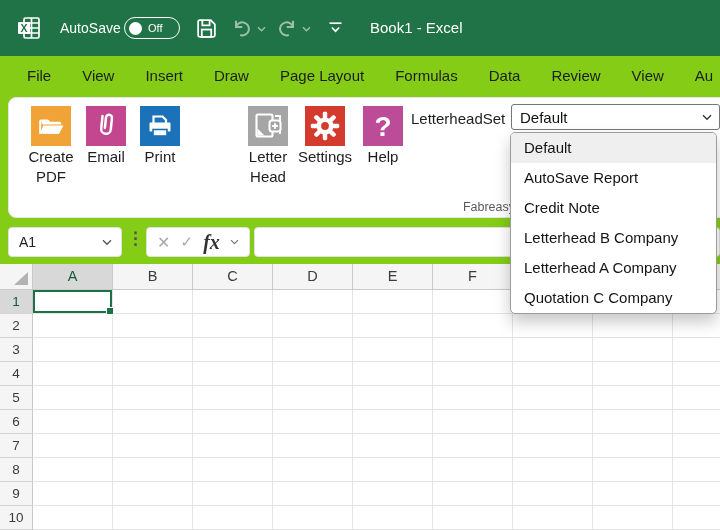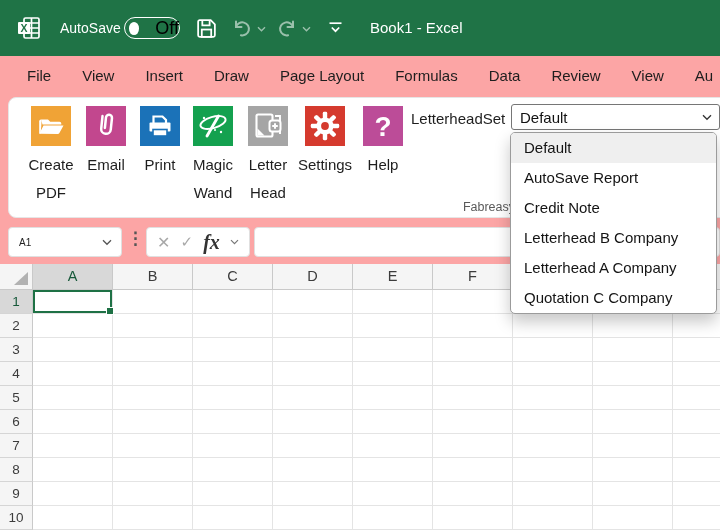--- a/index.html
+++ b/index.html
@@ -5,56 +5,56 @@
   * { margin:0; padding:0; box-sizing:border-box; }
   html,body { width:720px; height:530px; overflow:hidden; }
   body { position:relative; font-family:"Liberation Sans", sans-serif; background:#fff; }
 
   
   .titlebar { position:absolute; top:0; left:0; width:720px; height:56px; background:#1F7346; }
   .titlebar .excel-logo { position:absolute; left:16px; top:15px; }
   .autosave-label { position:absolute; left:60px; top:0; height:56px; line-height:56px; color:#fff; font-size:14px; }
   .toggle { position:absolute; left:124px; top:17px; width:56px; height:22px; border:1.6px solid #fff; border-radius:12px; display:flex; align-items:center; cursor:pointer; }
   .toggle .knob { width:13px; height:13px; border-radius:50%; background:#fff; margin-left:4px; }
-  .toggle .state { color:#000000; font-size:18px; margin-left:16px; }
+  .toggle .state { color:#ffffff; font-size:11px; margin-left:6px; }
   .qat-btn { position:absolute; top:17px; width:24px; height:24px; }
   .qat-save { left:195px; }
   .qat-undo { left:230px; opacity:.55; }
   .qat-redo { left:275px; opacity:.55; }
   .qat-chevron { position:absolute; top:26px; width:9px; opacity:.55; }
   .chev-undo { left:257px; }
   .chev-redo { left:302px; }
   .qat-overflow { position:absolute; left:328px; top:21px; }
   .window-title { position:absolute; left:370px; top:0; height:56px; line-height:56px; color:#fff; font-size:15px; }
 
   
-  .chrome { position:absolute; top:56px; left:0; width:720px; height:208px; background:#fca5a5; }
+  .chrome { position:absolute; top:56px; left:0; width:720px; height:208px; background:#84cc16; }
 
   .menubar { position:absolute; top:0; left:0; width:720px; height:39px; display:flex; align-items:center; padding-left:27px; gap:31px; }
   .menu-tab { font-size:15px; color:#1E1E1E; white-space:nowrap; cursor:pointer; }
 
   .ribbon-card { position:absolute; top:41px; left:8px; width:720px; height:121px; background:#fff; border:1px solid #E6E6E6; border-radius:8px; }
 
   .rbtn { position:absolute; top:8px; width:64px; text-align:center; cursor:pointer; }
   .rbtn .ric { width:40px; height:40px; margin:0 auto; display:flex; align-items:center; justify-content:center; }
-  .rbtn .rlabel { font-size:15px; line-height:17.5px; color:#1E1E1E; margin-top:10px; }
+  .rbtn .rlabel { font-size:15px; line-height:17.5px; color:#1E1E1E; margin-top:2px; }
   .ric-createpdf { background:#F0A336; } .ric-email { background:#C2478E; } .ric-print { background:#1B72B8; }
   .ric-magic { background:#14A14F; } .ric-letterhead { background:#A5A5A5; } .ric-settings { background:#D53A2E; } .ric-help { background:#BC4C98; }
   .b-createpdf{left:10px;} .b-email{left:65px;} .b-print{left:119px;} .b-magic{left:172px;} .b-letterhead{left:227px;} .b-settings{left:284px;text-align:center;} .b-help{left:342px;}
 
   .letterheadset-label { position:absolute; left:402px; top:12px; font-size:15px; color:#1E1E1E; }
   .combobox { position:absolute; left:502px; top:6px; width:209px; height:26px; background:#fff; border:1px solid #767676; border-radius:3px; display:flex; align-items:center; cursor:pointer; }
   .combobox .combo-value { font-size:15px; color:#111; margin-left:8px; flex:1; }
   .combobox .combo-chevron { margin-right:7px; }
   .ribbon-group-label { position:absolute; right:212px; bottom:3px; font-size:12.5px; color:#5A5A5A; }
 
   
   .formula-strip { position:absolute; top:166px; left:0; width:720px; height:42px; }
   .name-box { position:absolute; left:8px; top:5px; width:114px; height:30px; background:#fff; border:1px solid #E0E0E0; border-radius:4px; display:flex; align-items:center; cursor:pointer; }
-  .name-box .nb-text { font-size:10px; color:#222; margin-left:10px; flex:1; }
+  .name-box .nb-text { font-size:14px; color:#222; margin-left:10px; flex:1; }
   .name-box .nb-chevron { margin-right:9px; }
   .dots-sep { position:absolute; left:127px; top:6px; font-size:17px; color:#555; letter-spacing:0; font-weight:bold; }
   .fx-box { position:absolute; left:146px; top:5px; width:104px; height:30px; background:#fff; border:1px solid #E0E0E0; border-radius:4px; display:flex; align-items:center; justify-content:space-evenly; }
   .fx-x { color:#A8A8A8; font-size:16px; cursor:pointer; }
   .fx-check { color:#A8A8A8; font-size:15px; cursor:pointer; }
   .fx-fx { font-family:"Liberation Serif", serif; font-style:italic; font-weight:bold; font-size:20px; color:#333; cursor:pointer; }
   .formula-input { position:absolute; left:254px; top:5px; width:466px; height:30px; background:#fff; border:1px solid #E0E0E0; border-radius:4px; font-size:14px; color:#222; line-height:28px; padding-left:8px; }
 
   
   .grid { position:absolute; top:264px; left:0; width:720px; height:266px; background:#fff; overflow:hidden; }
@@ -179,33 +179,20 @@
       <div class="ric ric-print">
         <svg width="40" height="40" viewBox="0 0 40 40">
           <path d="M13.5 17v-6.5h9l3.5 3.5v3" stroke="#fff" stroke-width="2.2" fill="none"></path>
           <rect x="9.5" y="16.5" width="21" height="9" rx="1" fill="#fff"></rect>
           <rect x="13" y="23.5" width="14" height="6.5" fill="#fff" stroke="#1B72B8" stroke-width="1.6"></rect>
         </svg>
       </div>
       <div class="rlabel">Print</div>
     </div>
 
-    <div class="rbtn b-magic">
-      <div class="ric ric-magic">
-        <svg width="40" height="40" viewBox="0 0 40 40">
-          <ellipse cx="20" cy="16.5" rx="13" ry="5.6" stroke="#fff" stroke-width="1.9" fill="none" transform="rotate(-16 20 16.5)"></ellipse>
-          <line x1="25.5" y1="10" x2="14" y2="30" stroke="#fff" stroke-width="2.9" stroke-linecap="round"></line>
-          <circle cx="11" cy="12" r="1.2" fill="#fff"></circle>
-            <circle cx="28" cy="26" r="1.2" fill="#fff"></circle>
-            <circle cx="22" cy="24" r="1" fill="#fff"></circle>
-        </svg>
-      </div>
-      <div class="rlabel">Magic</div>
-      <div class="rlabel">Wand</div>
-    </div>
 
     <div class="rbtn b-letterhead">
       <div class="ric ric-letterhead">
         <svg width="40" height="40" viewBox="0 0 40 40">
           <path d="M27 10h5v18" stroke="#fff" stroke-width="1.9" fill="none"></path>
           <rect x="8.5" y="8.5" width="16" height="22" rx="1.5" stroke="#fff" stroke-width="2.1" fill="none"></rect>
           <path d="M9.5 22.5l7 7h-7z" fill="#fff"></path>
           <rect x="21.5" y="14.5" width="11" height="11" rx="2.5" fill="#A5A5A5" stroke="#fff" stroke-width="2"></rect>
           <path d="M27 17.2v5.6M24.2 20h5.6" stroke="#fff" stroke-width="2"></path>
         </svg>

